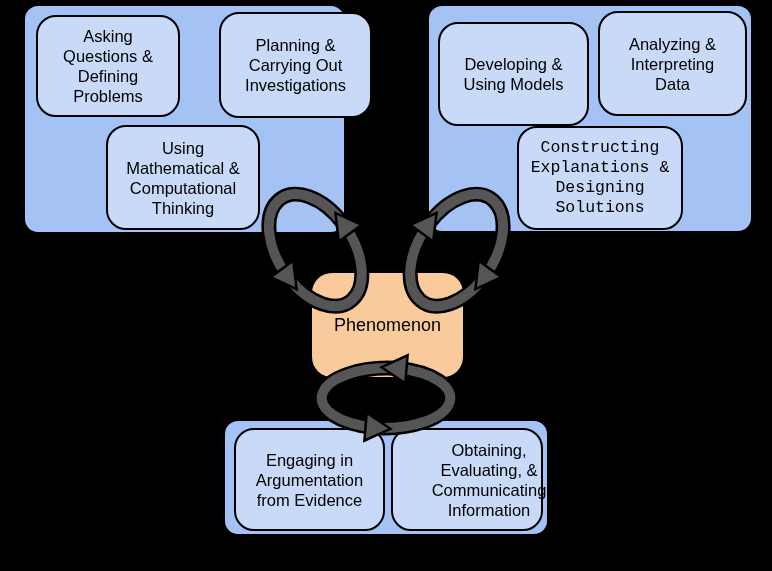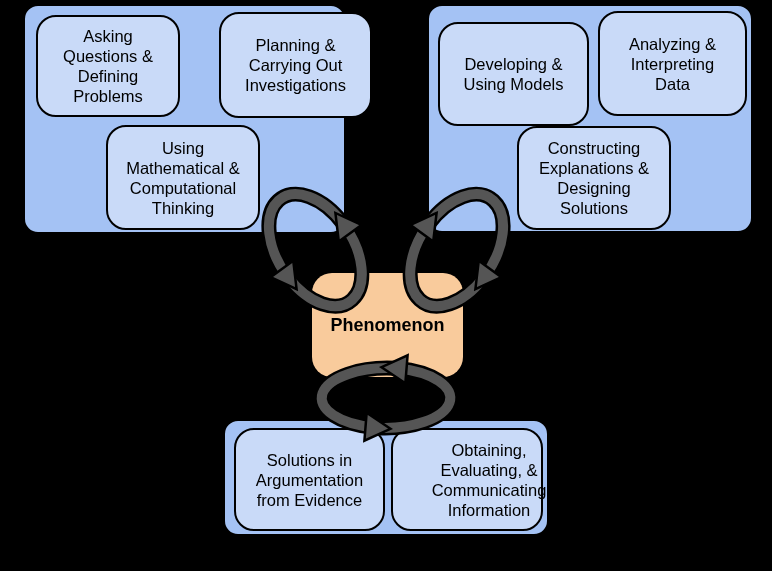--- a/index.html
+++ b/index.html
@@ -40,33 +40,33 @@
   #phenomenon {
     position: absolute;
     left: 312px; top: 273px;
     width: 151px; height: 104px;
     background: var(--phenomenon_fill, #f9cb9c);
     border-radius: 20px;
     display: flex;
     align-items: center;
     justify-content: center;
     text-align: center;
-    font-weight: bold;
+    font-weight: normal;
     font-size: 18px;
   }
   
   #g-tl { left: 22px; top: 3px; width: 325px; height: 232px; }
   #p-asking      { left: 11px;  top: 9px;   width: 144px; height: 102px; }
   #p-planning    { left: 162px; top: 6px;   width: 153px; height: 106px; margin-left: 32px; }
   #p-usingmath   { left: 81px;  top: 119px; width: 154px; height: 105px; }
   
   #g-tr { left: 426px; top: 3px; width: 328px; height: 231px; }
   #p-developing  { left: 9px;   top: 16px;   width: 151px; height: 104px; }
   #p-analyzing   { left: 169px; top: 5px;   width: 149px; height: 105px; align-items: center; }
-  #p-constructing{ left: 88px;  top: 120px; width: 154px; height: 104px; }
+  #p-constructing{ left: 88px;  top: 120px; width: 166px; height: 104px; font-family: Liberation Mono, monospace; }
   
   #g-b  { left: 222px; top: 418px; width: 328px; height: 119px; }
   #p-engaging    { left: 9px;   top: 7px;   width: 151px; height: 103px; }
   #p-obtaining   { left: 166px; top: 7px;   width: 152px; height: 103px; padding-left: 44px; }
   
   #arrows {
     position: absolute;
     left: 0; top: 0;
     pointer-events: none;
   }
@@ -129,21 +129,21 @@
 Solutions</span>
     </div>
   </div>
 
   <div id="phenomenon">
     <span>Phenomenon</span>
   </div>
 
   <div class="group" id="g-b">
     <div class="practice" id="p-engaging">
-      <span class="plabel">Solutions in
+      <span class="plabel">Engaging in
 Argumentation
 from Evidence</span>
     </div>
     <div class="practice" id="p-obtaining">
       <span class="plabel">Obtaining,
 Evaluating, &amp;
 Communicating
 Information</span>
     </div>
   </div>

